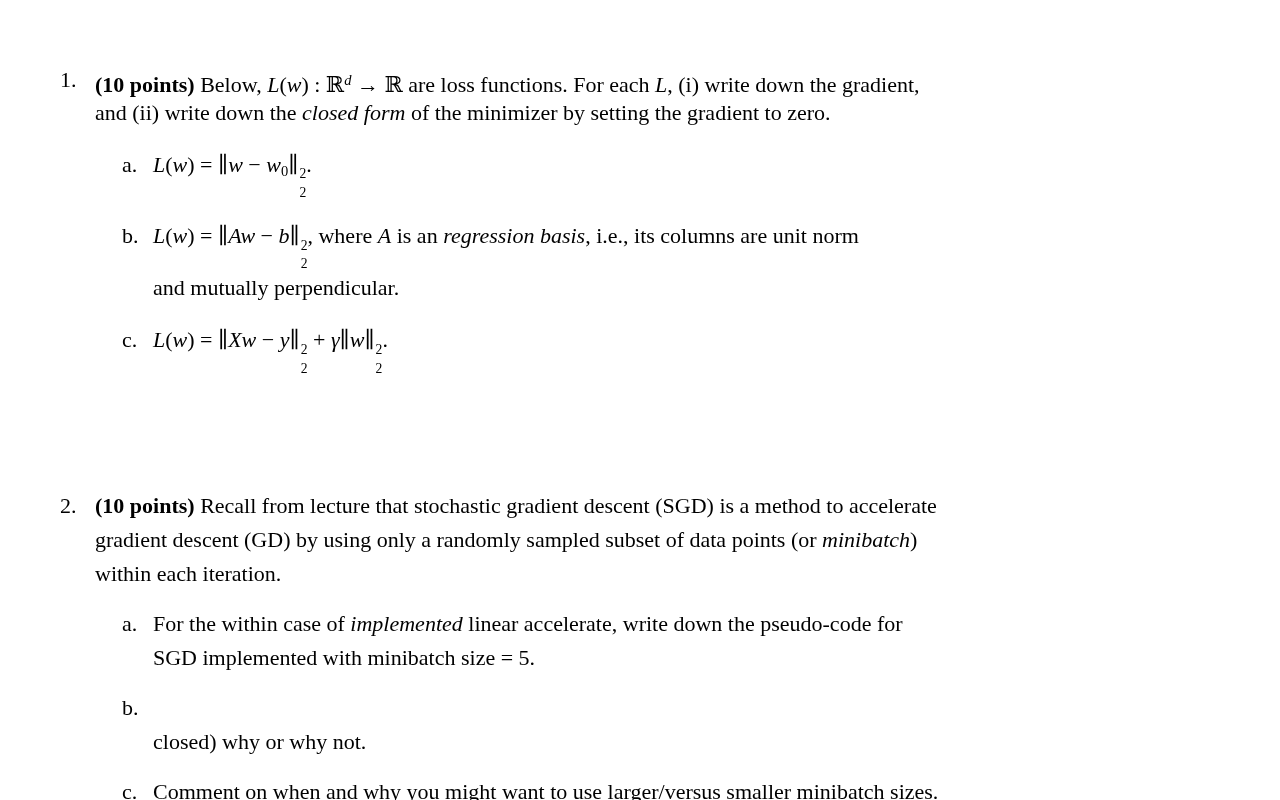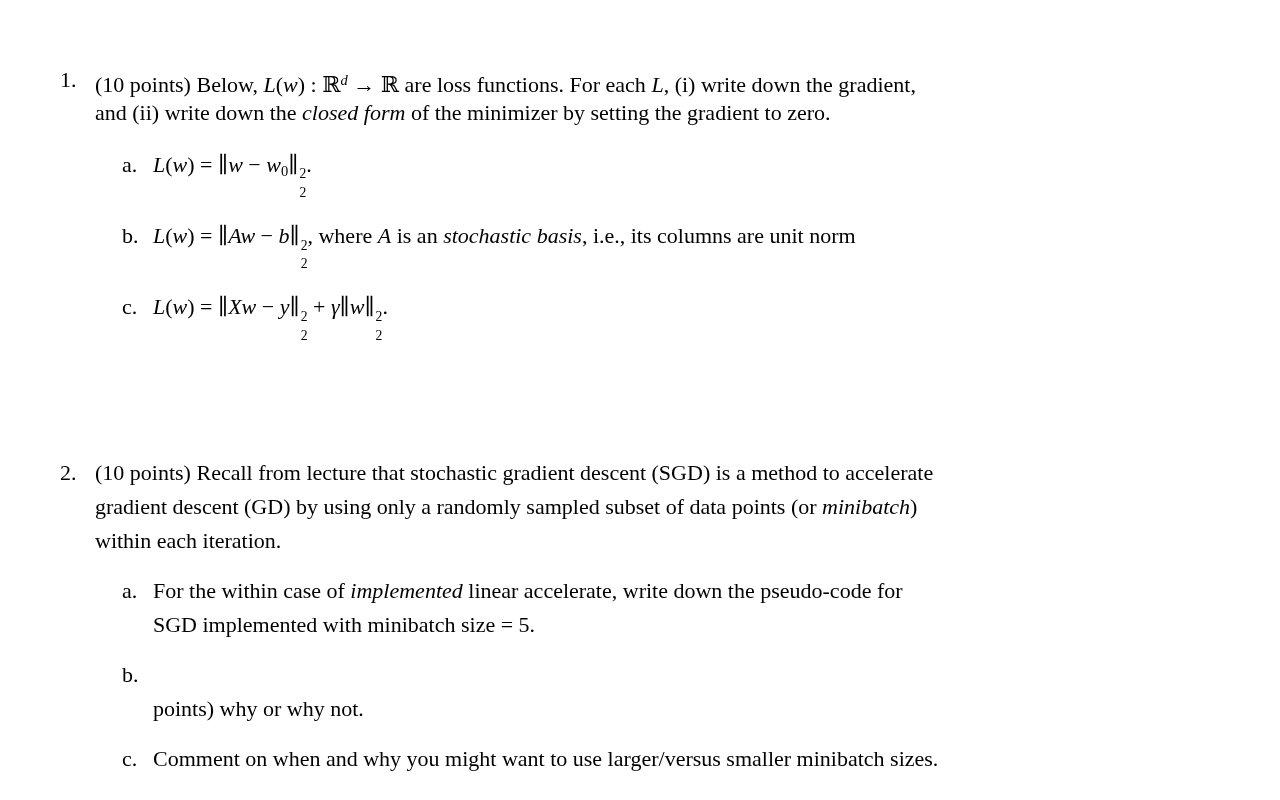--- a/index.html
+++ b/index.html
@@ -21,21 +21,21 @@
   .p1 .subs{margin-top:21px;line-height:33px;}
   .p2 .subs{margin-top:16px;line-height:34px;}
   .sub{display:flex;}
   .p1 .sub + .sub{margin-top:19px;}
   .p2 .sub + .sub{margin-top:16px;}
   .sub-label{width:31px;flex:none;}
   .sub-content{flex:1;}
   
   .tok-r{font-style:normal;}
   .tok-i{font-style:italic;}
-  .tok-b{font-weight:400;}
+  .tok-b{font-weight:700;}
   .tok-bb{font-family:"DejaVu Serif","DejaVu Sans",serif;}
   .tok-sub{font-size:0.66em;vertical-align:-0.25em;}
   .tok-isup{font-size:0.66em;vertical-align:0.45em;font-style:italic;}
   .supsub{
     display:inline-flex;flex-direction:column;align-items:flex-start;
     font-size:0.62em;line-height:1;vertical-align:-0.5em;margin-left:1px;
   }
   .supsub .ss-sub{margin-top:0.38em;}
 </style>
 </head>
@@ -53,21 +53,21 @@
           <div class="sub-content"><span class="tok-i">L</span><span class="tok-r">(</span><span class="tok-i">w</span><span class="tok-r">) = ∥</span><span class="tok-i">w</span><span class="tok-r"> − </span><span class="tok-i">w</span><span class="tok-sub">0</span><span class="tok-r">∥</span><span class="supsub">
                 <span class="ss-sup">2</span>
                 <span class="ss-sub">2</span>
               </span><span class="tok-r">.</span></div>
         </div>
         <div class="sub">
           <div class="sub-label">b.</div>
           <div class="sub-content"><span class="tok-i">L</span><span class="tok-r">(</span><span class="tok-i">w</span><span class="tok-r">) = ∥</span><span class="tok-i">Aw</span><span class="tok-r"> − </span><span class="tok-i">b</span><span class="tok-r">∥</span><span class="supsub">
                 <span class="ss-sup">2</span>
                 <span class="ss-sub">2</span>
-              </span><span class="tok-r">, where </span><span class="tok-i">A</span><span class="tok-r"> is an </span><span class="tok-i">stochastic basis</span><span class="tok-r">, i.e., its columns are unit norm</span><br></div>
+              </span><span class="tok-r">, where </span><span class="tok-i">A</span><span class="tok-r"> is an </span><span class="tok-i">regression basis</span><span class="tok-r">, i.e., its columns are unit norm</span><br><span class="tok-r">and mutually perpendicular.</span></div>
         </div>
         <div class="sub">
           <div class="sub-label">c.</div>
           <div class="sub-content"><span class="tok-i">L</span><span class="tok-r">(</span><span class="tok-i">w</span><span class="tok-r">) = ∥</span><span class="tok-i">Xw</span><span class="tok-r"> − </span><span class="tok-i">y</span><span class="tok-r">∥</span><span class="supsub">
                 <span class="ss-sup">2</span>
                 <span class="ss-sub">2</span>
               </span><span class="tok-r"> + </span><span class="tok-i">γ</span><span class="tok-r">∥</span><span class="tok-i">w</span><span class="tok-r">∥</span><span class="supsub">
                 <span class="ss-sup">2</span>
                 <span class="ss-sub">2</span>
               </span><span class="tok-r">.</span></div>
@@ -80,21 +80,21 @@
     <div class="prob-num">2.</div>
     <div class="prob-body">
       <p class="intro"><span class="tok-b">(10 points)</span><span class="tok-r"> Recall from lecture that stochastic gradient descent (SGD) is a method to accelerate</span><br><span class="tok-r">gradient descent (GD) by using only a randomly sampled subset of data points (or </span><span class="tok-i">minibatch</span><span class="tok-r">)</span><br><span class="tok-r">within each iteration.</span></p>
       <div class="subs">
         <div class="sub">
           <div class="sub-label">a.</div>
           <div class="sub-content"><span class="tok-r">For the within case of </span><span class="tok-i">implemented</span><span class="tok-r"> linear accelerate, write down the pseudo-code for</span><br><span class="tok-r">SGD implemented with minibatch size = 5.</span></div>
         </div>
         <div class="sub">
           <div class="sub-label">b.</div>
-          <div class="sub-content"><br><span class="tok-r">points) why or why not.</span></div>
+          <div class="sub-content"><br><span class="tok-r">closed) why or why not.</span></div>
         </div>
         <div class="sub">
           <div class="sub-label">c.</div>
           <div class="sub-content"><span class="tok-r">Comment on when and why you might want to use larger/versus smaller minibatch sizes.</span></div>
         </div>
       </div>
     </div>
   </section>
 
 </div>

